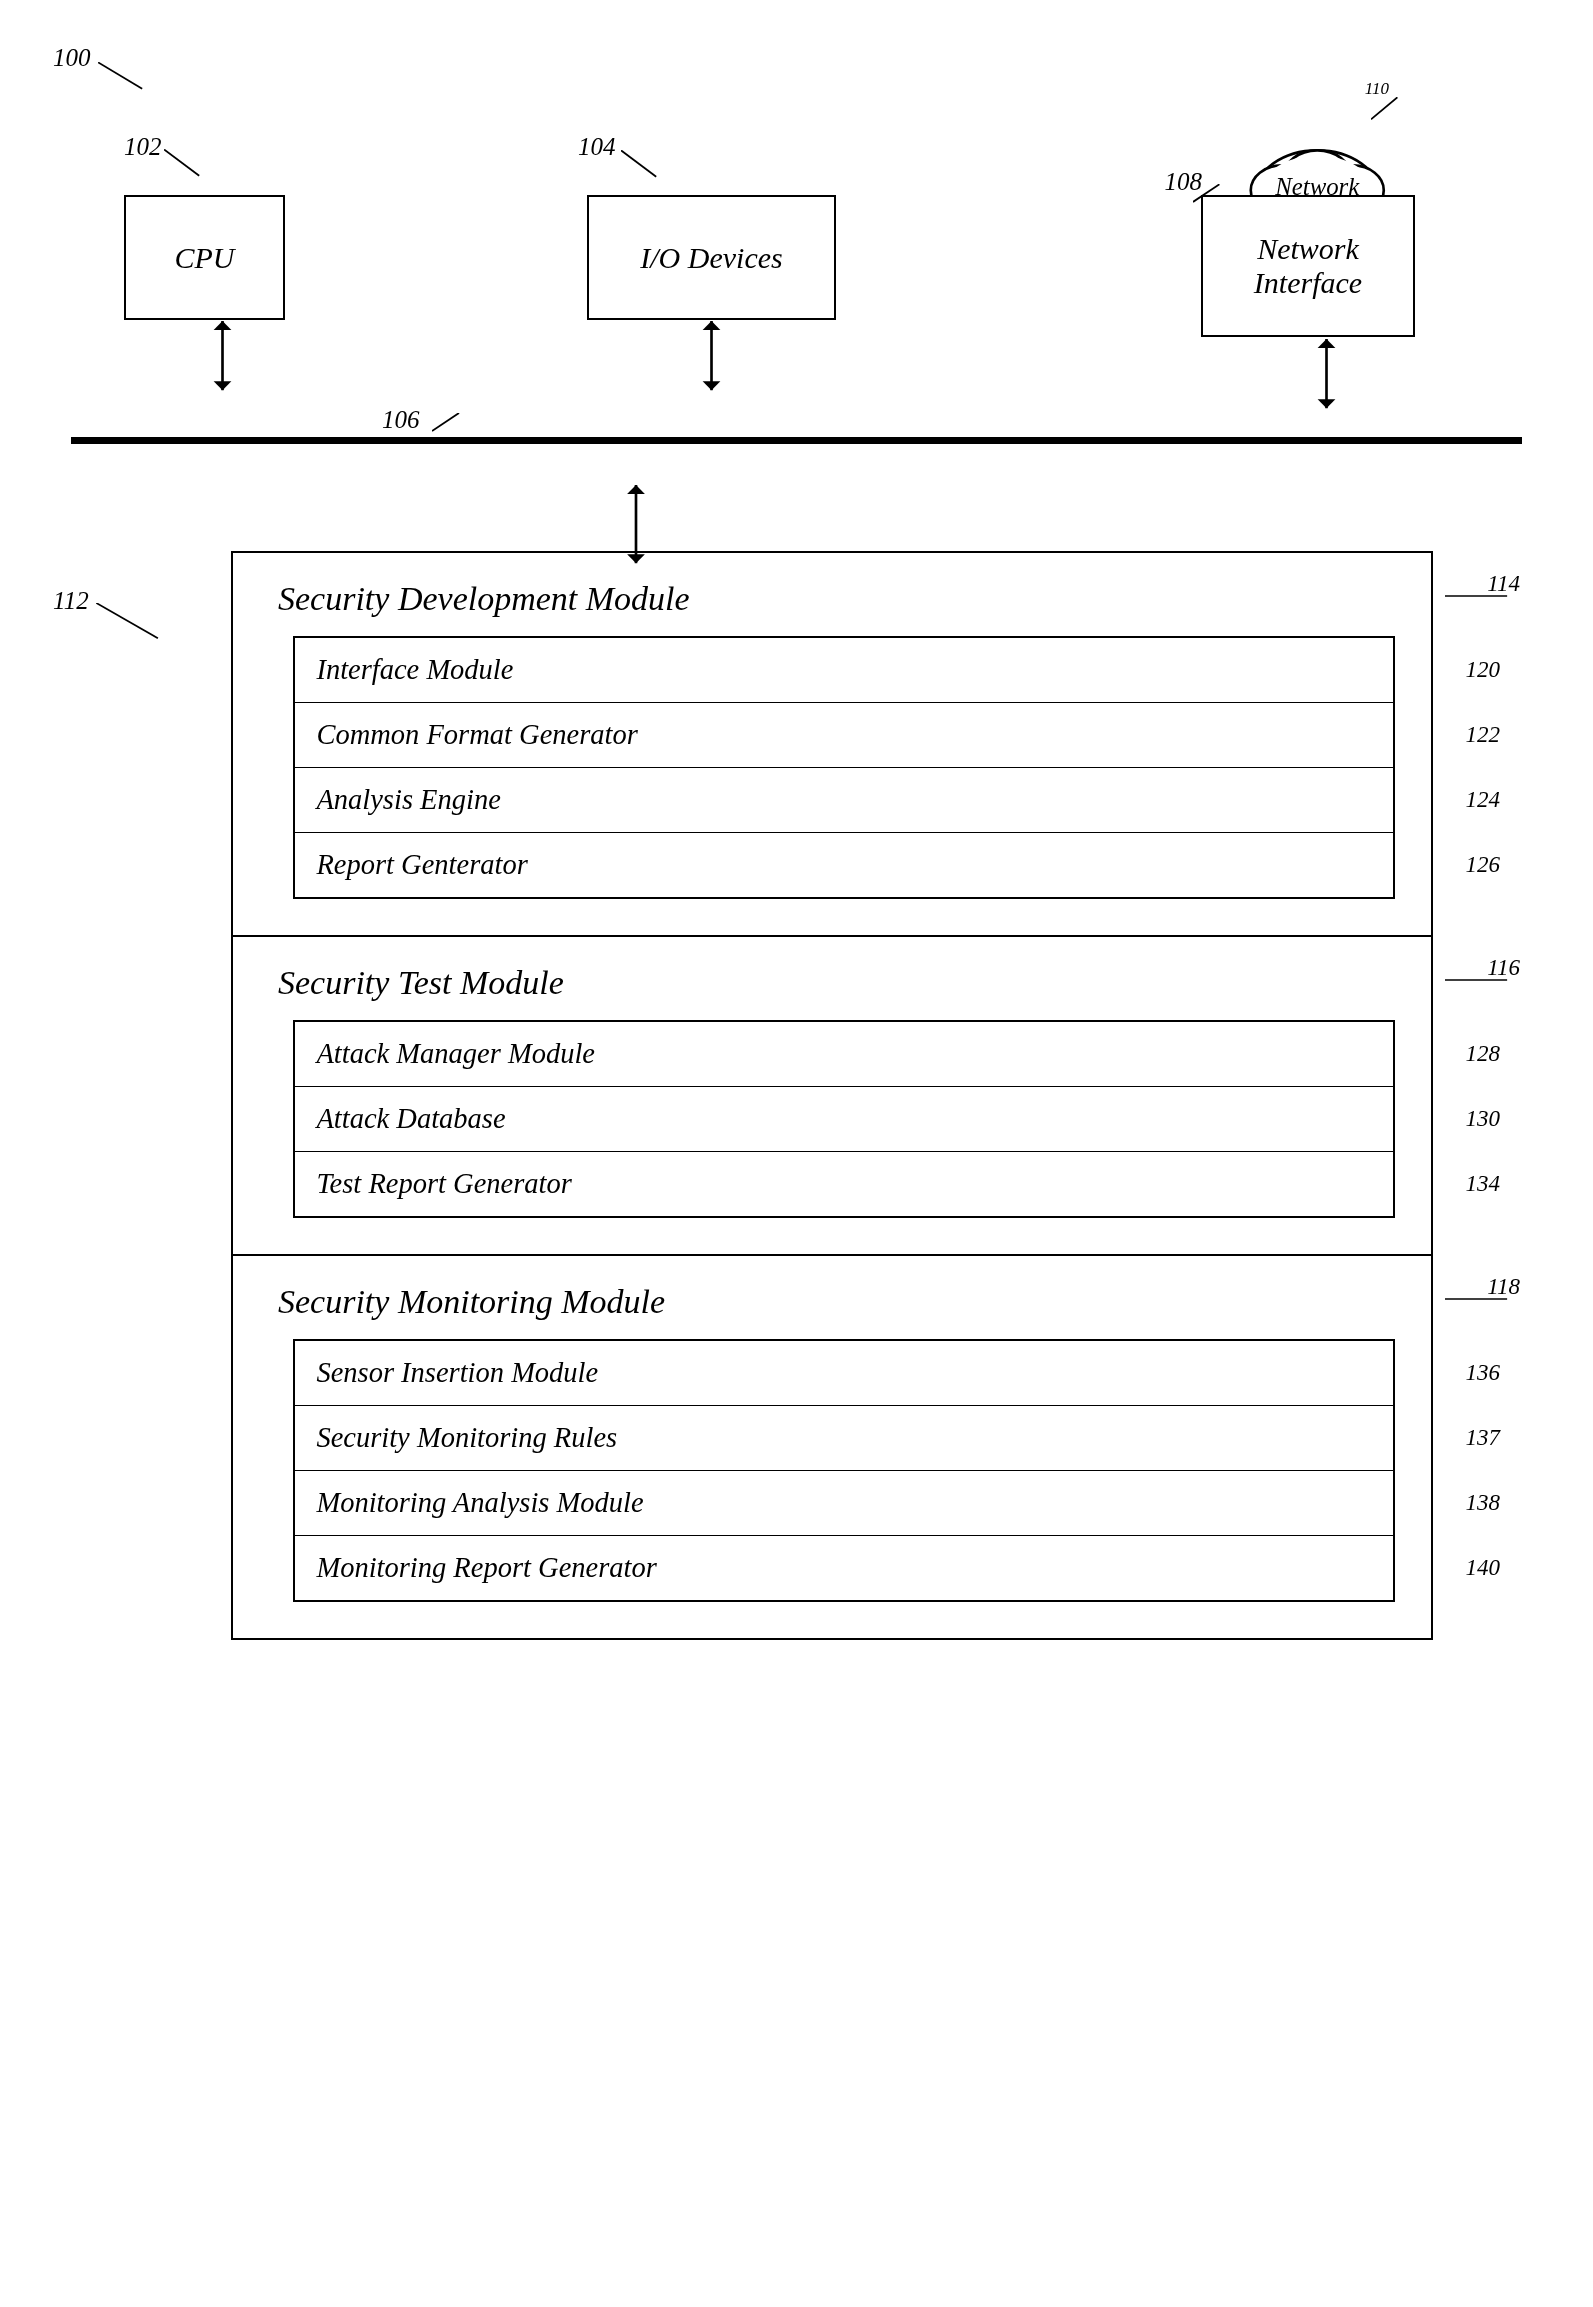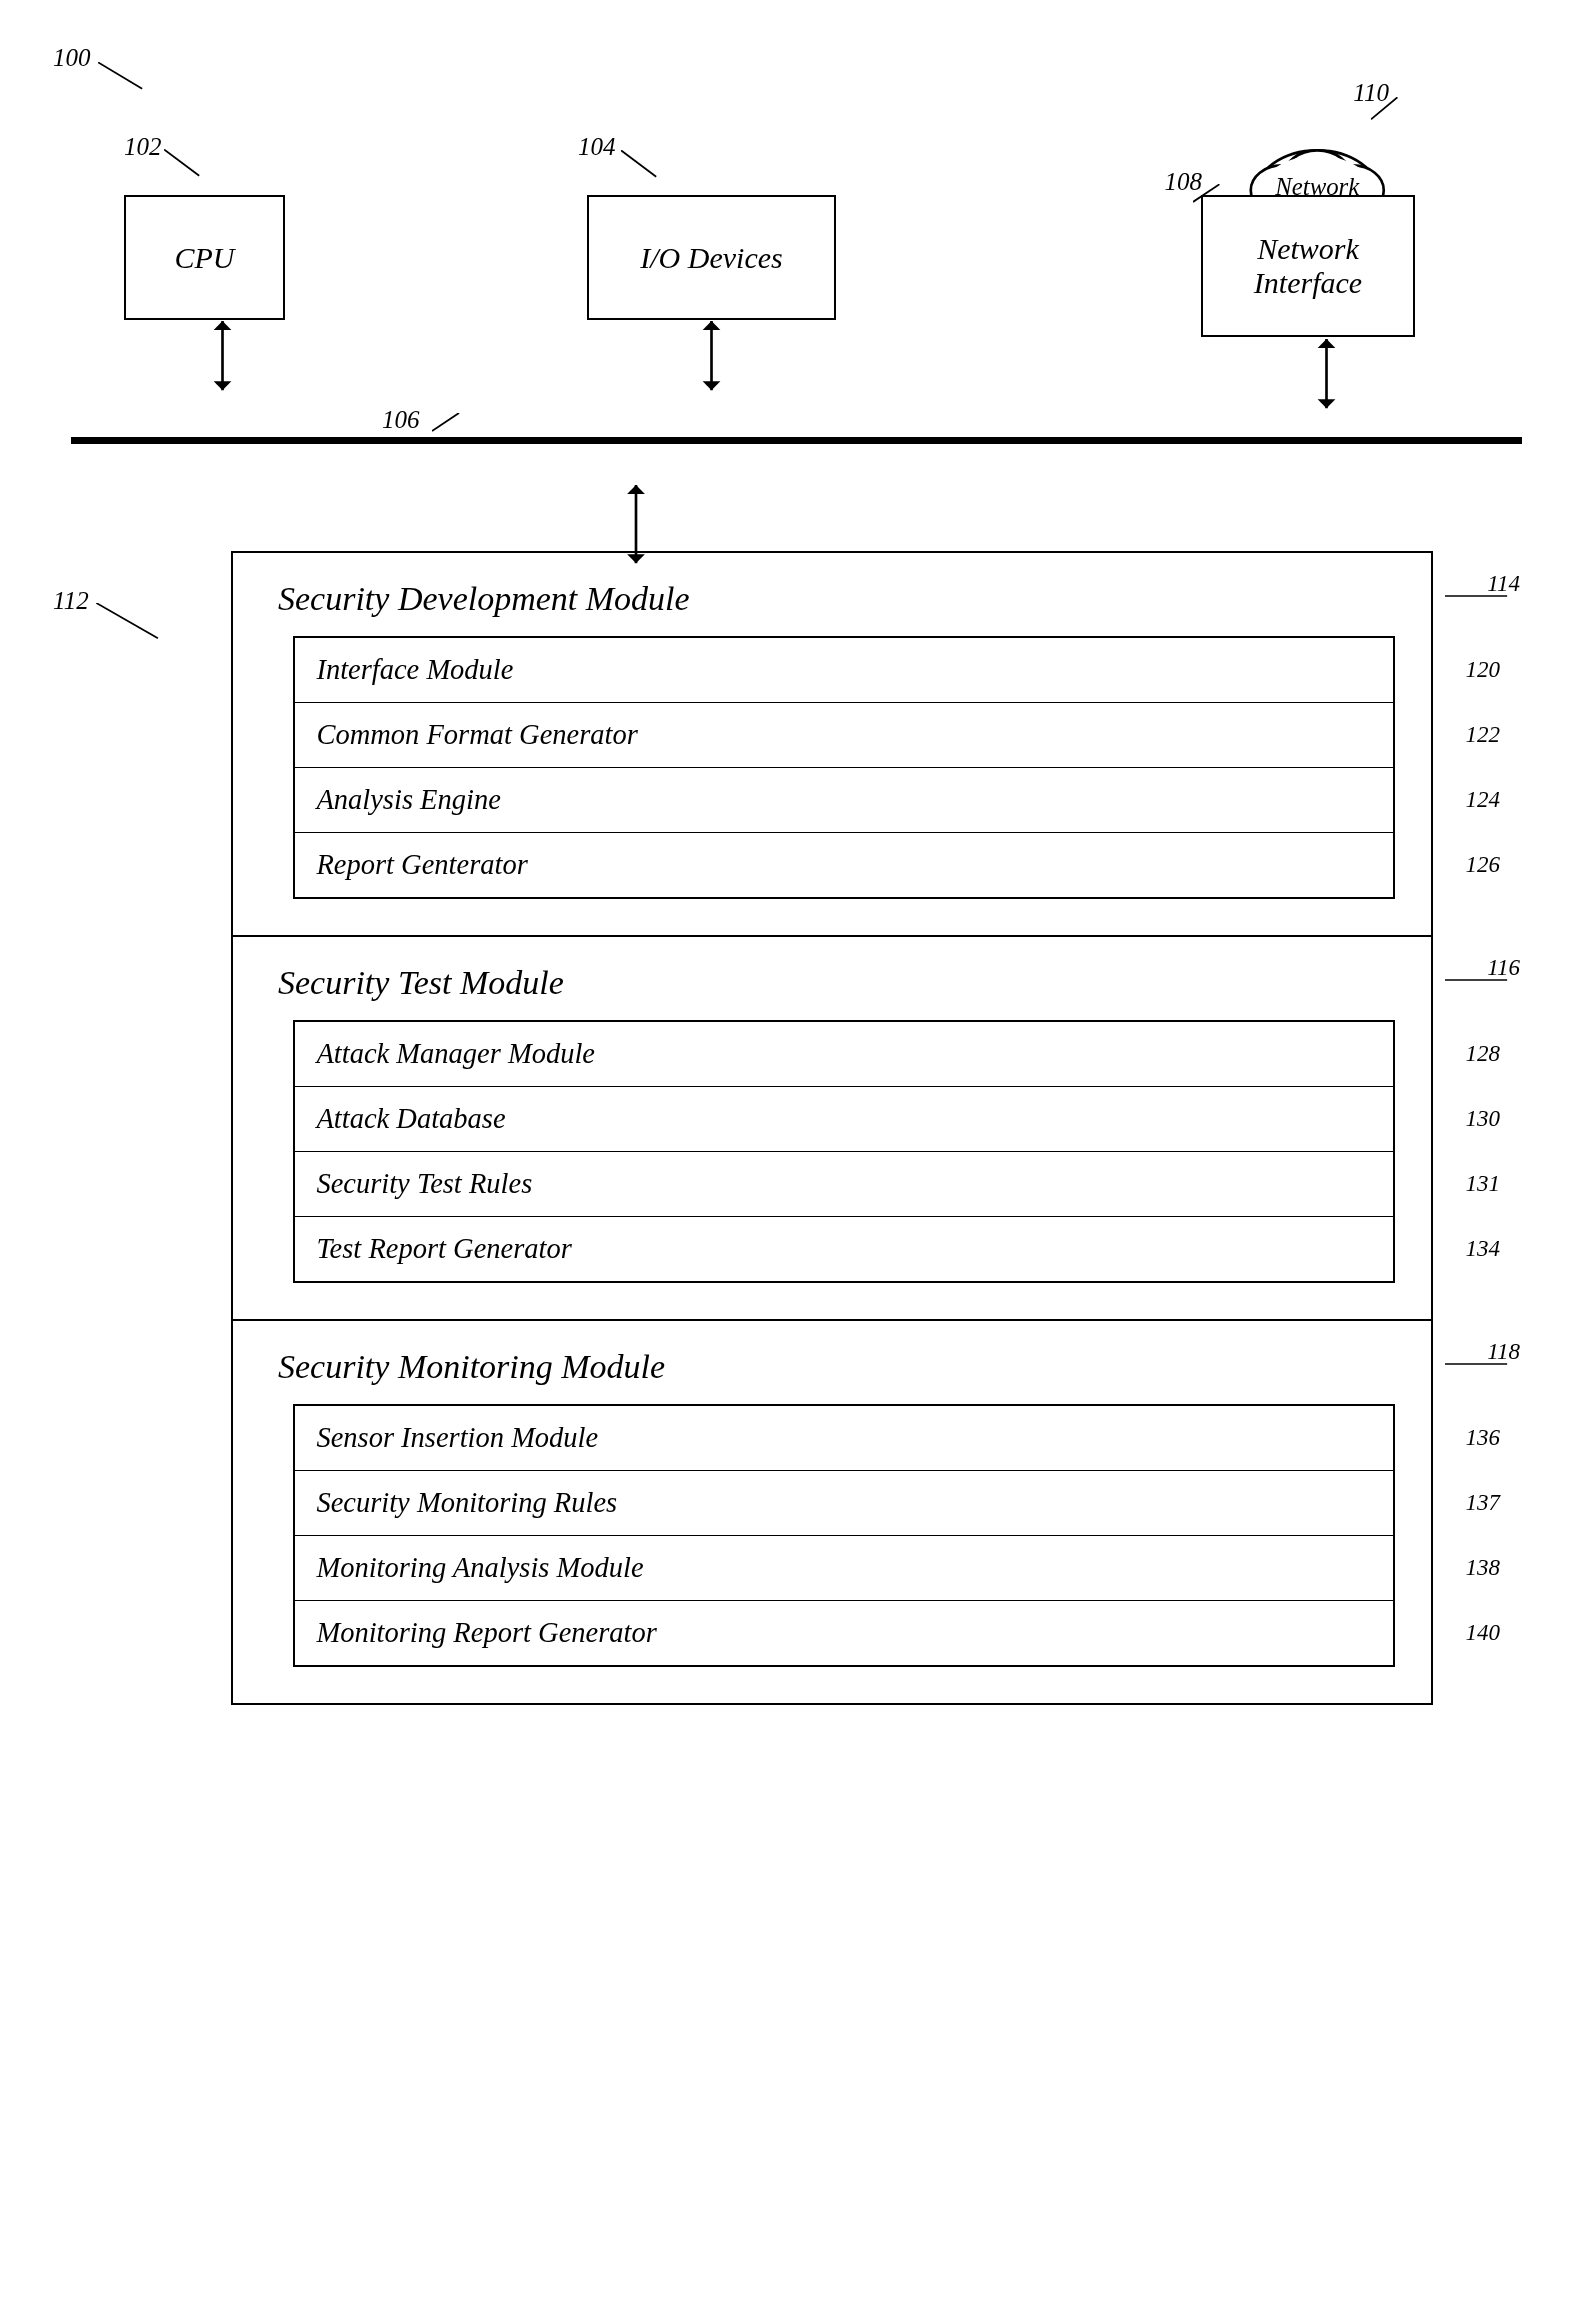--- a/index.html
+++ b/index.html
@@ -179,21 +179,21 @@
     <div class="hw-box io-box">
       <span>I/O Devices</span>
     </div>
 
     <svg style="position:absolute;left:627px;top:215px;" width="27" height="71" viewBox="0 0 30 80">
       <line x1="15" y1="0" x2="15" y2="78" stroke="#000" stroke-width="3"></line>
       <polygon points="5,10 15,0 25,10" fill="#000"></polygon>
       <polygon points="5,68 15,78 25,68" fill="#000"></polygon>
     </svg>
 
-    <div style="position:absolute;right:133px;top:-27px;font-style:italic;font-size:25px;">110</div>
+    <div style="position:absolute;right:133px;top:-27px;font-style:italic;font-size:17px;">110</div>
     <svg style="position:absolute;right:107px;top:-9px;" width="44" height="27" viewBox="0 0 50 30">
       <line x1="30" y1="0" x2="0" y2="25" stroke="#000" stroke-width="2"></line>
     </svg>
 
     <svg style="position:absolute;right:89px;top:0px;" width="196" height="133" viewBox="0 0 220 150">
       <g transform="translate(10,20)">
 
         <ellipse cx="80" cy="80" rx="70" ry="50" fill="#fff" stroke="#000" stroke-width="3"></ellipse>
         <ellipse cx="40" cy="75" rx="35" ry="28" fill="#fff" stroke="#000" stroke-width="3"></ellipse>
         <ellipse cx="120" cy="75" rx="35" ry="28" fill="#fff" stroke="#000" stroke-width="3"></ellipse>
@@ -300,24 +300,20 @@
         <div class="inner-row">
           <span>Attack Manager Module</span>
           <span class="inner-row-ref">128</span>
         </div>
 
         <div class="inner-row">
           <span>Attack Database</span>
           <span class="inner-row-ref">130</span>
         </div>
 
-        <div class="inner-row">
-          <span>Security Test Rules</span>
-          <span class="inner-row-ref">131</span>
-        </div>
 
 
         <div class="inner-row">
           <span>Test Report Generator</span>
           <span class="inner-row-ref">134</span>
         </div>
 
       </div>
     </div>
 

